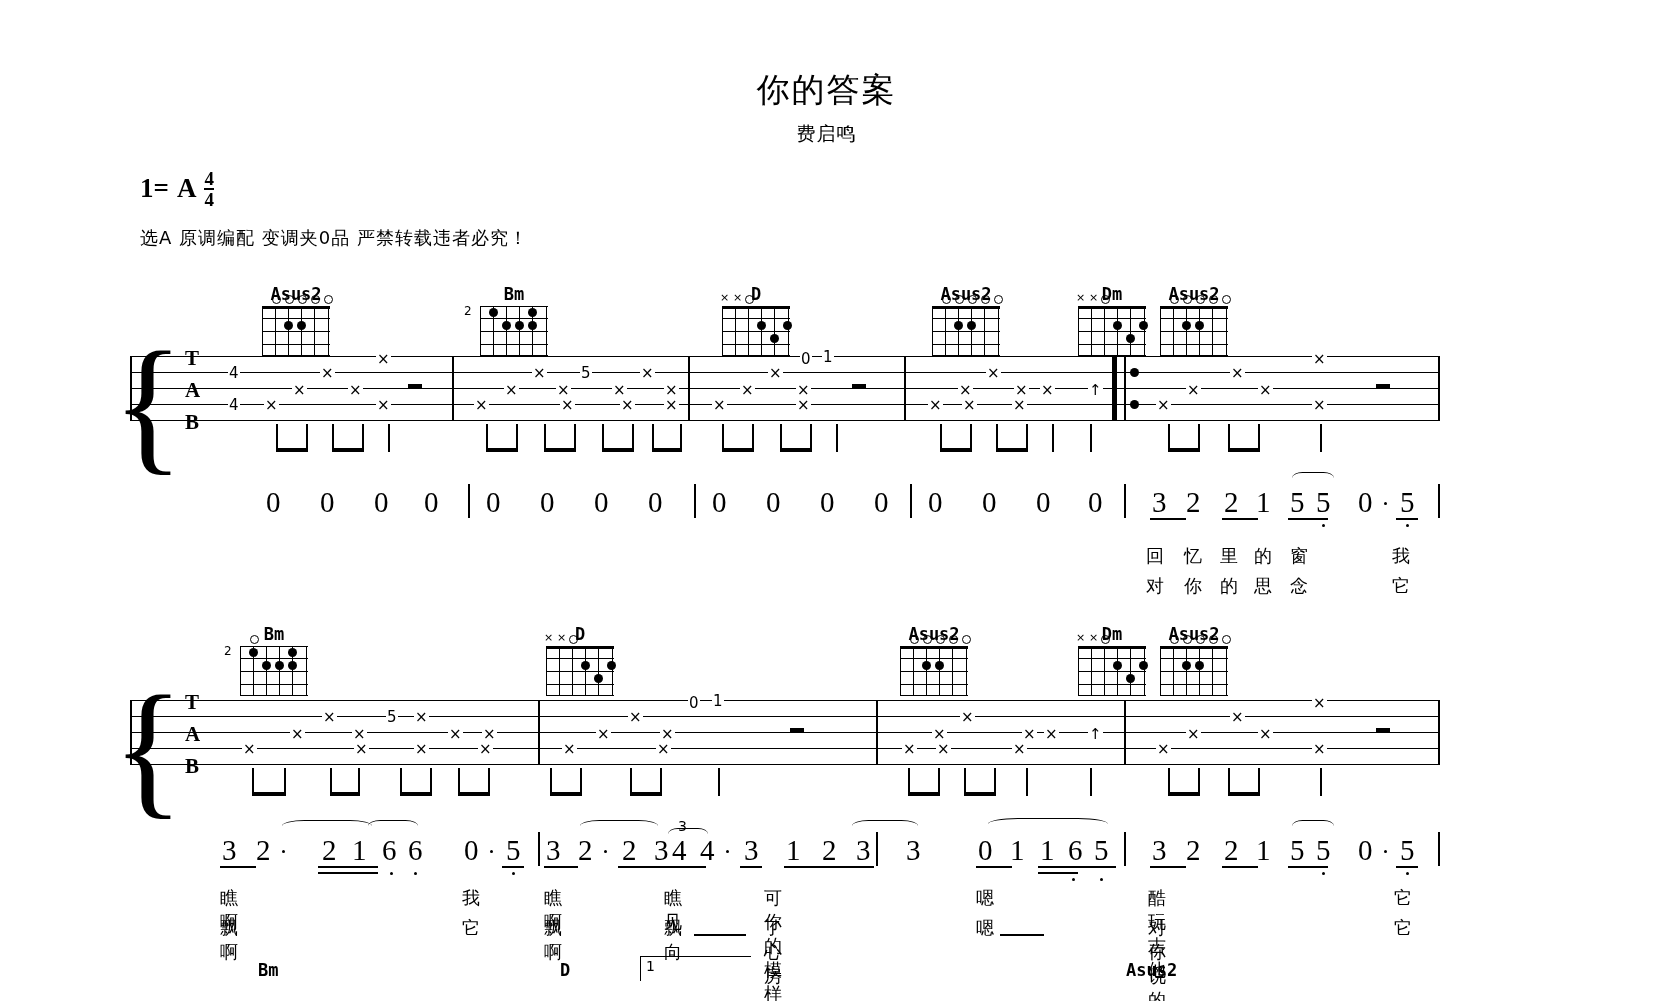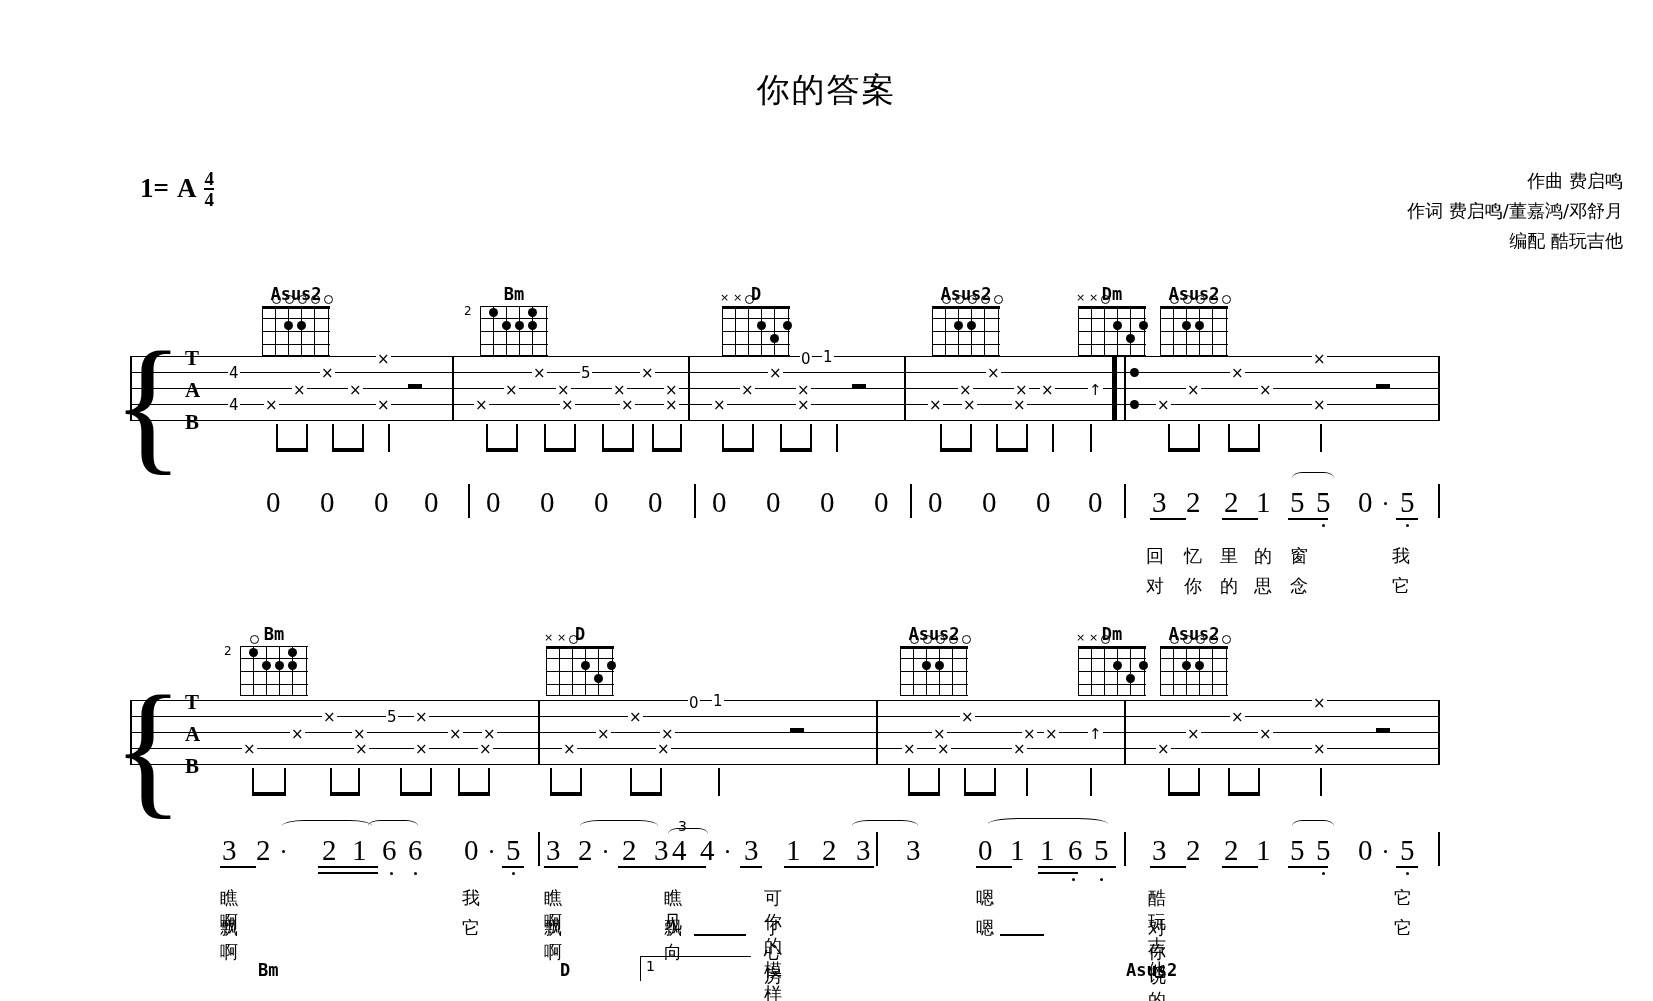--- a/index.html
+++ b/index.html
@@ -74,36 +74,33 @@
   .slur{position:absolute;border-top:1.7px solid #000;border-radius:50%/100%;height:11px;}
   .vbar{position:absolute;width:1.6px;background:#000;}
   .dash{position:absolute;height:1.7px;background:#000;}
 </style>
 </head>
 <body>
 
 <div class="sheet">
 
   <div class="title">你的答案</div>
+  <div class="subtitle">费启鸣</div>
 
   <div class="keysig">
     <span>1=</span>
     <span>A</span>
     <span class="frac">
       <span class="num">4</span>
       <span class="den">4</span>
     </span>
   </div>
 
-
-  <div class="credits">
-    <div>作曲 费启鸣</div>
-    <div>作词 费启鸣/董嘉鸿/邓舒月</div>
-    <div>编配 酷玩吉他</div>
-  </div>
+  <div class="note-line">选A 原调编配 变调夹0品 严禁转载违者必究！</div>
+
 
   <div class="chord" style="left:262px;top:268px;">
     <div class="cname">Asus2</div>
     <div class="grid">
       <div class="nut"></div>
       <div class="hline" style="top:12px"></div>
         <div class="hline" style="top:25px"></div>
       <div class="hline" style="top:38px"></div>
         <div class="hline" style="top:49px"></div>
       <div class="vline" style="left:0"></div>

